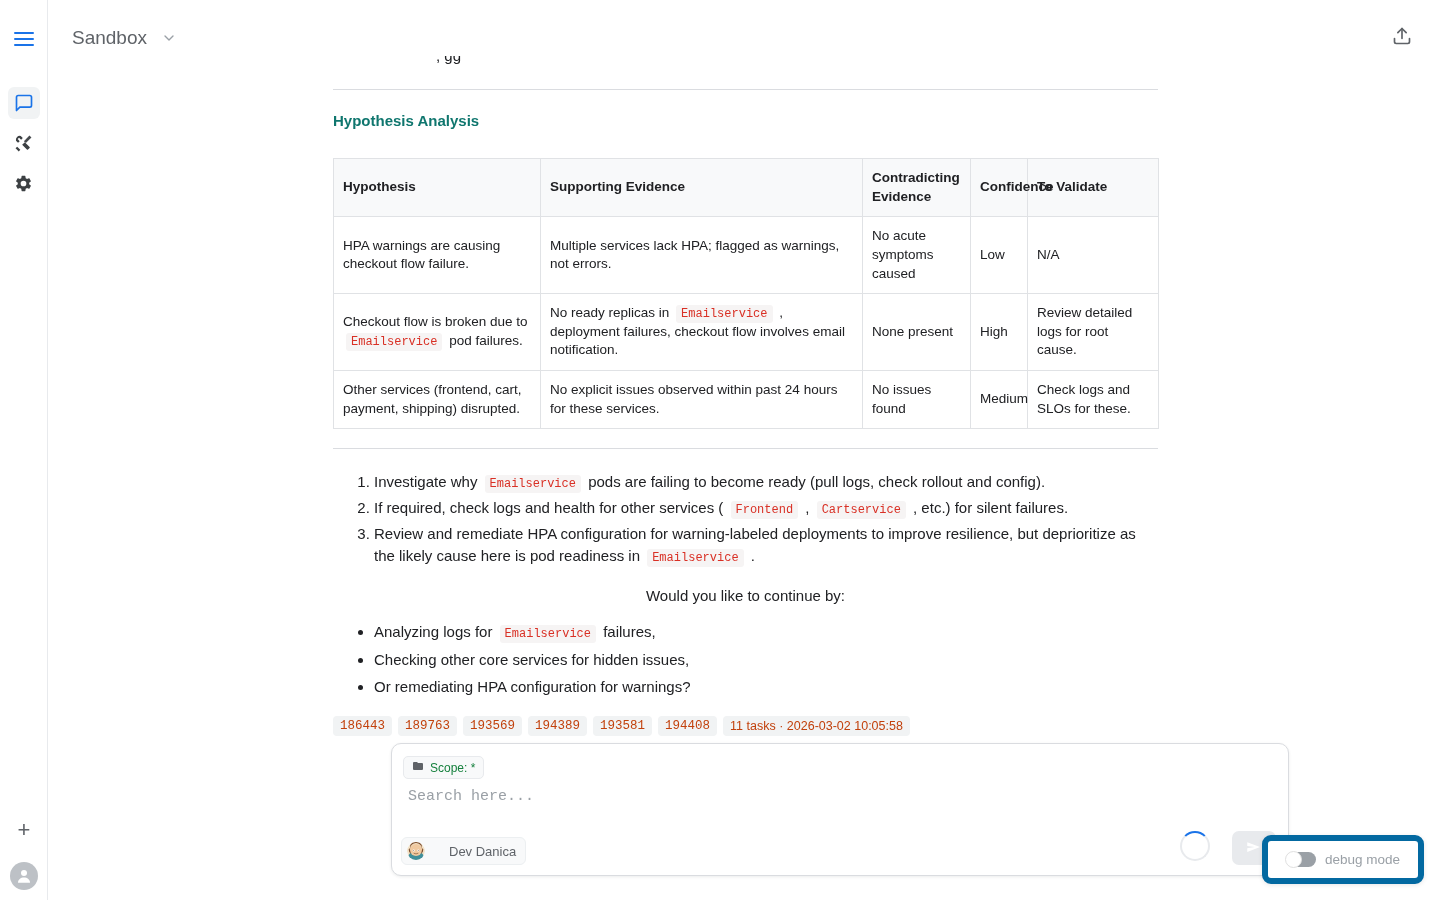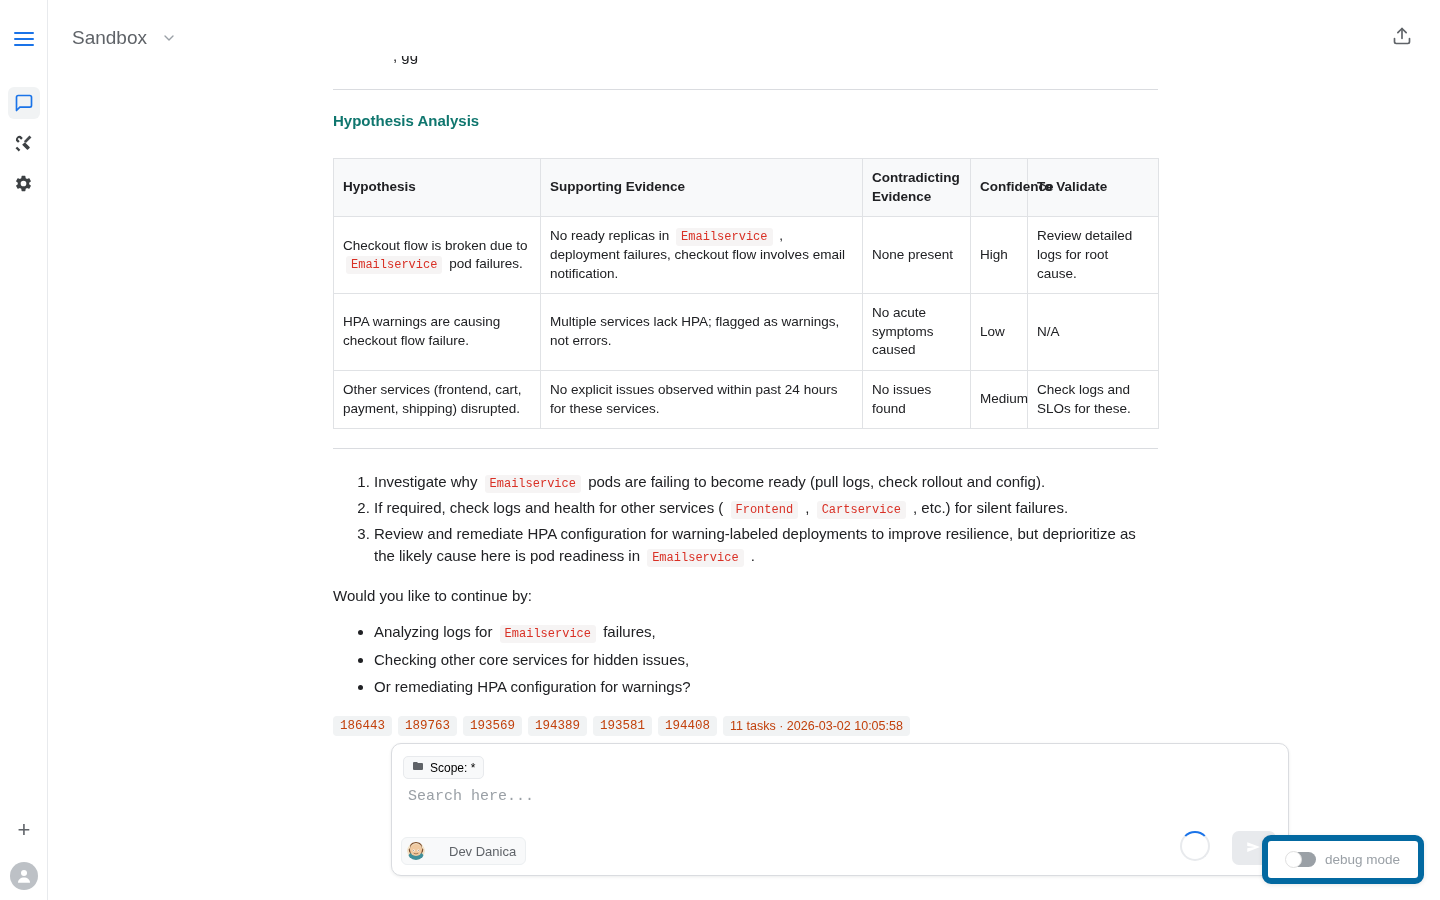--- a/index.html
+++ b/index.html
@@ -63,21 +63,21 @@
   .content {
     position: absolute; left: 48px; top: 56px; right: 0; bottom: 0;
     overflow: hidden;
   }
   .doc { position: absolute; left: 285px; top: 0; width: 825px; }
 
   .cut-line {
     height: 22px; position: relative; overflow: hidden;
     font-size: 15px; color: #202124; padding-left: 60px;
   }
-  .cut-line span { position: relative; top: -9px; }
+  .cut-line span { position: relative; top: -9px; margin-left: 43px; }
   .hr { height: 1px; background: #dadce0; margin: 11px 0 0 0; }
 
   h3.section {
     font-size: 15px; font-weight: 700; color: #0f766e;
     margin: 22px 0 0 0;
   }
 
   
   table.hyp {
     margin-top: 29px;
@@ -119,21 +119,21 @@
     background: #f6f4f4;
     border-radius: 3px;
     padding: 2px 5px;
     margin: 0 3px;
     white-space: nowrap;
   }
 
   
   ol.steps { margin: 22px 0 0 0; padding-left: 41px; }
   ol.steps li { font-size: 15px; line-height: 1.42; margin-bottom: 4px; color: #202124; }
-  p.lead { font-size: 15px; margin-top: 20px; color: #202124; }
+  p.lead { font-size: 15px; margin-top: 20px; color: #202124; text-align: center; }
   ul.opts { margin: 17px 0 12px 0; padding-left: 41px; }
   ul.opts li { font-size: 15px; line-height: 1.42; margin-bottom: 6px; color: #202124; }
 
   
   .badges { margin-top: 19px; display: flex; flex-wrap: wrap; gap: 6px; align-items: center; }
   .badge {
     background: #f1f3f4; color: #c2410c;
     border-radius: 4px; padding: 3px 7px;
     font-size: 12.5px; font-family: "Liberation Mono", monospace;
   }
@@ -146,21 +146,21 @@
     background: #ffffff;
     border: 1px solid #dadce0;
     border-radius: 10px;
     box-shadow: 0 1px 3px rgba(60,64,67,.10);
   }
   .scope-chip {
     position: absolute; left: 11px; top: 12px;
     display: inline-flex; align-items: center; gap: 6px;
     background: #f8f9fa; border: 1px solid #e8eaed;
     border-radius: 5px; padding: 3px 8px;
-    font-size: 12px; color: #000000; cursor: pointer;
+    font-size: 12px; color: #15803d; cursor: pointer;
   }
   .composer-input {
     position: absolute; left: 16px; top: 44px; right: 16px;
     border: none; outline: none; background: transparent;
     font-family: "Liberation Mono", monospace;
     font-size: 15px; color: #202124;
   }
   .composer-input::placeholder { color: #9aa0a6; }
   .user-chip {
     position: absolute; left: 9px; bottom: 10px;
@@ -288,40 +288,40 @@
           <tr>
             <th>Hypothesis</th>
             <th>Supporting Evidence</th>
             <th>Contradicting Evidence</th>
             <th>Confidence</th>
             <th>To Validate</th>
           </tr>
         </thead>
         <tbody>
           <tr>
+            <td>HPA warnings are causing checkout flow failure.</td>
+            <td>Multiple services lack HPA; flagged as warnings, not errors.</td>
+            <td>No acute symptoms caused</td>
+            <td>Low</td>
+            <td>N/A</td>
+          </tr>
+          <tr>
             <td>
               <span>Checkout flow is broken due to</span>
               <code class="chip">Emailservice</code>
               <span>pod failures.</span>
             </td>
             <td>
               <span>No ready replicas in</span>
               <code class="chip">Emailservice</code>
               <span>, deployment failures, checkout flow involves email notification.</span>
             </td>
             <td>None present</td>
             <td>High</td>
             <td>Review detailed logs for root cause.</td>
-          </tr>
-          <tr>
-            <td>HPA warnings are causing checkout flow failure.</td>
-            <td>Multiple services lack HPA; flagged as warnings, not errors.</td>
-            <td>No acute symptoms caused</td>
-            <td>Low</td>
-            <td>N/A</td>
           </tr>
           <tr>
             <td>Other services (frontend, cart, payment, shipping) disrupted.</td>
             <td>No explicit issues observed within past 24 hours for these services.</td>
             <td>No issues found</td>
             <td>Medium</td>
             <td>Check logs and SLOs for these.</td>
           </tr>
         </tbody>
       </table>

